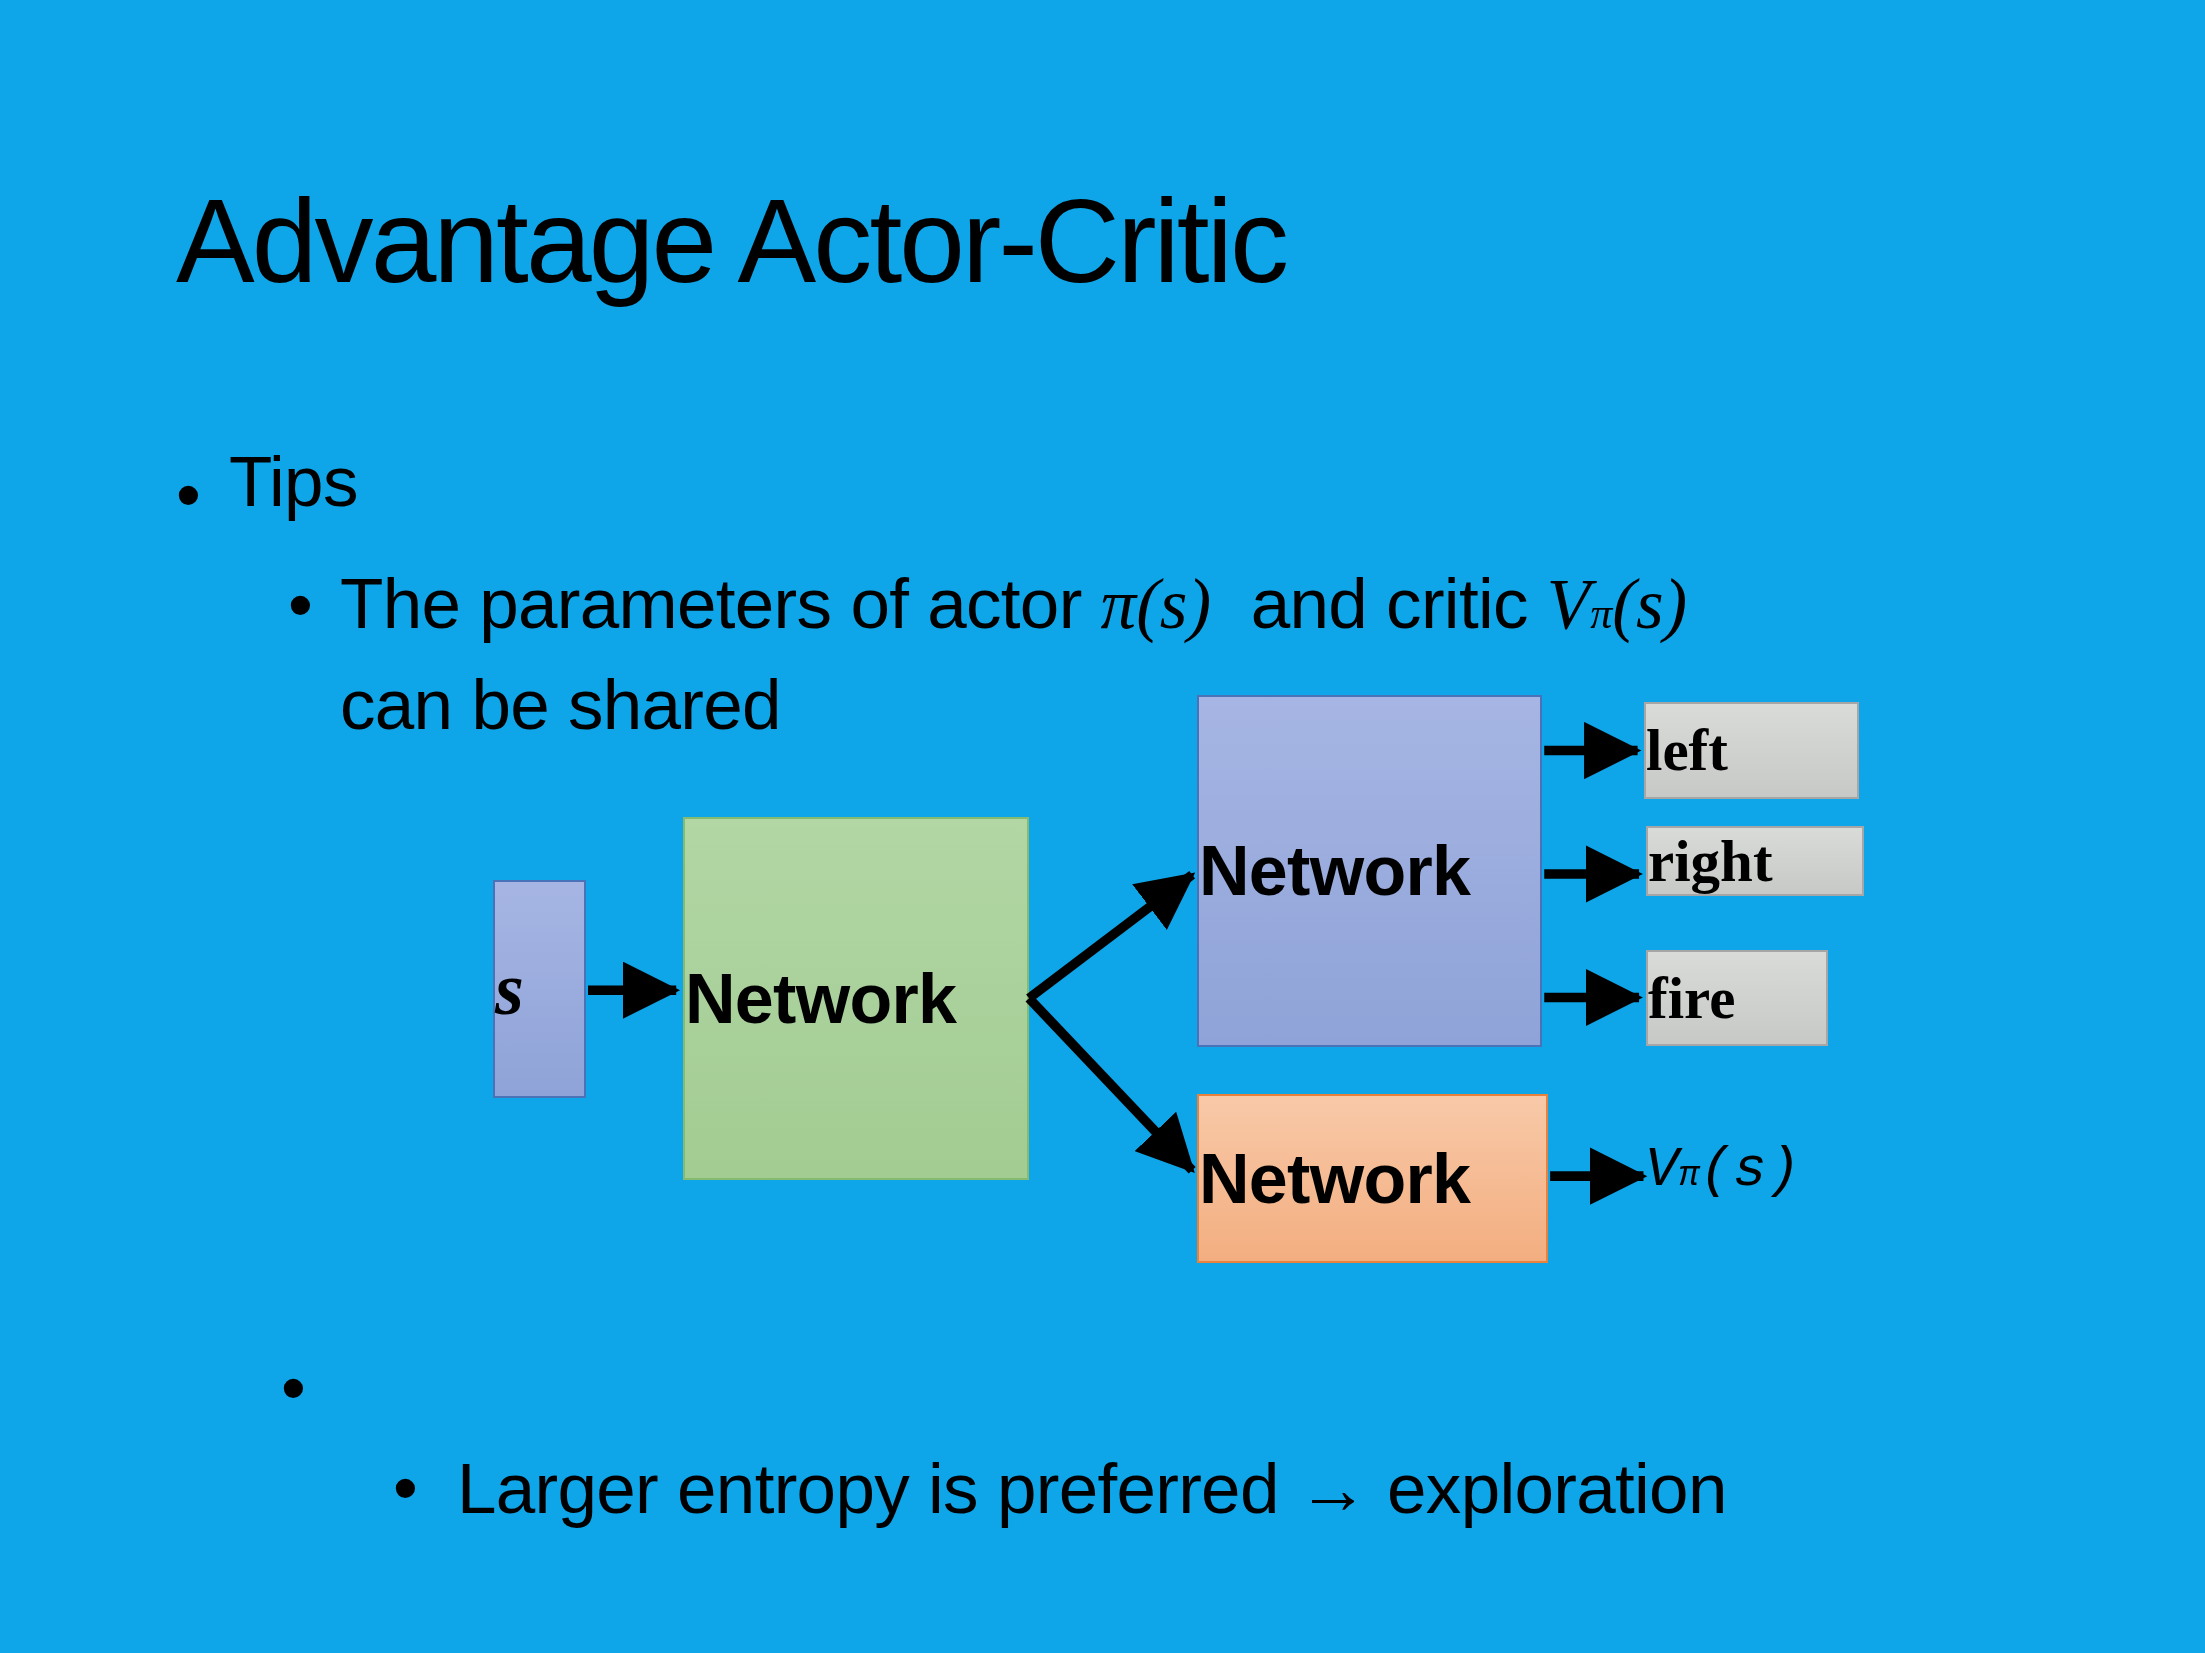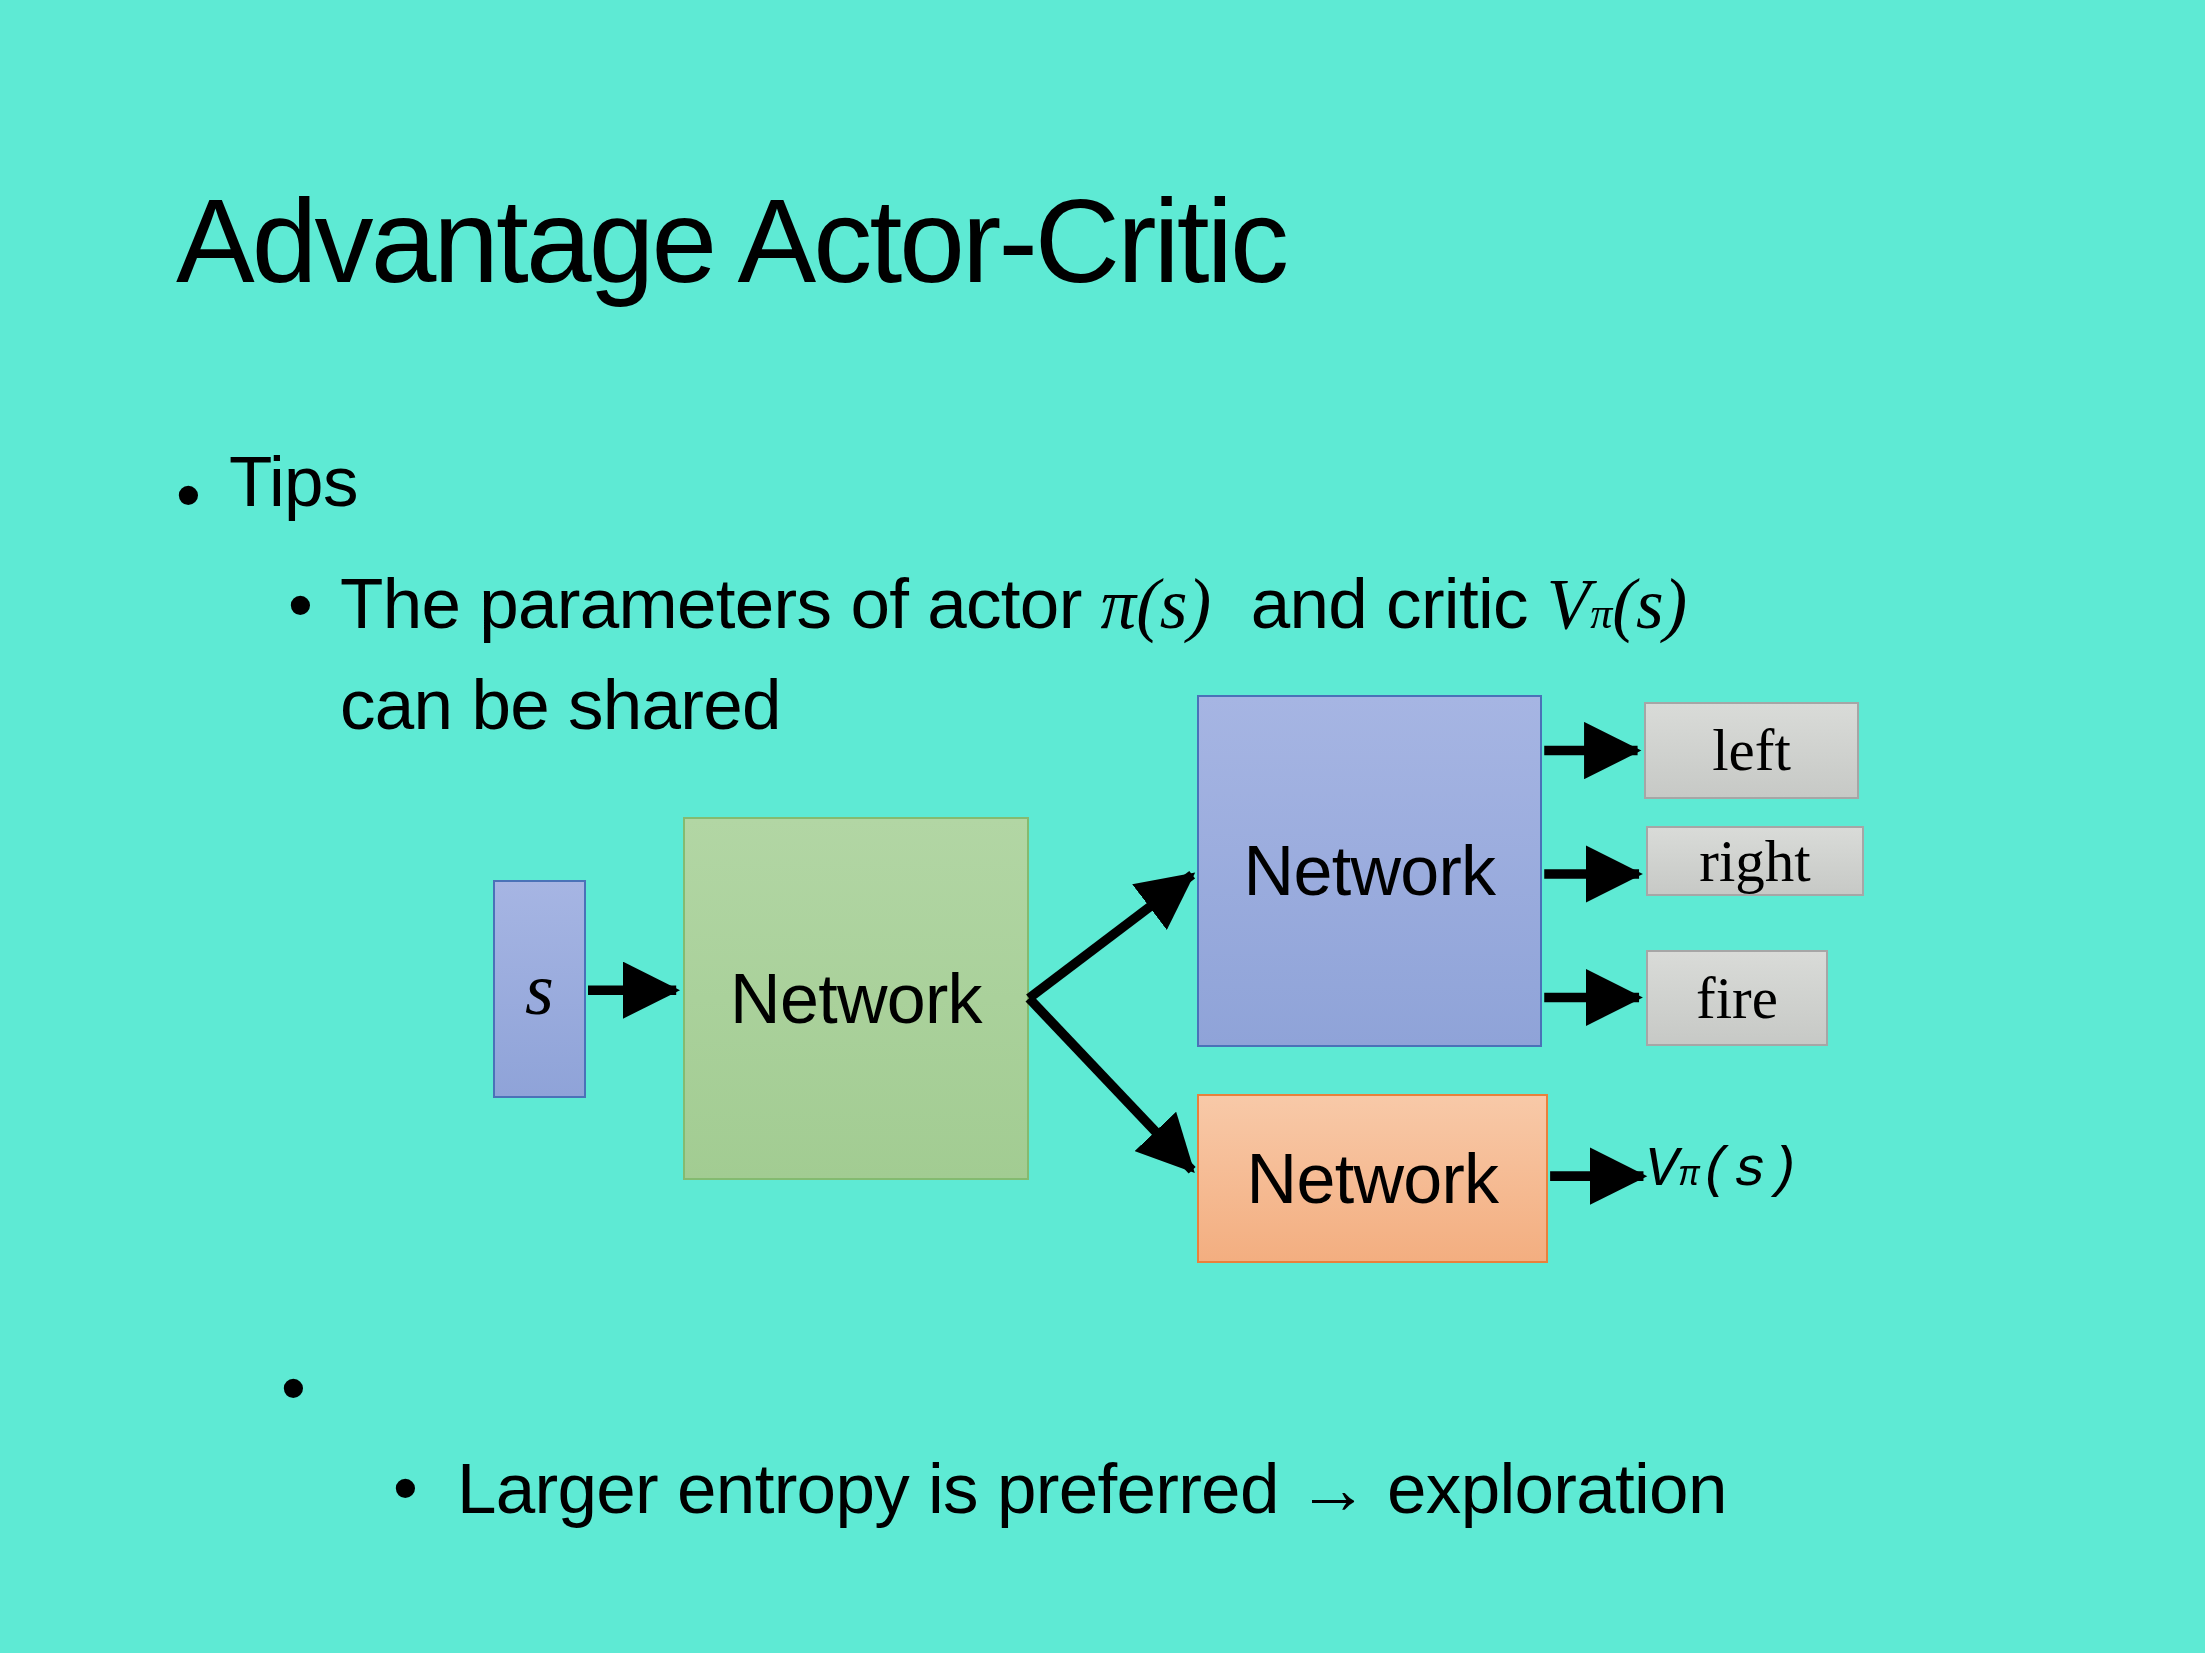--- a/index.html
+++ b/index.html
@@ -1,19 +1,19 @@
 <!DOCTYPE html>
 <html style="--text-color: #000000; --arrow-color: #000000; --blue-fill-top: #a6b5e3; --blue-fill-bottom: #8fa3d8; --blue-border: #4a72b8; --green-fill-top: #b2d6a4; --green-fill-bottom: #a2cc92; --green-border: #84bb70; --orange-fill-top: #f8c9a8; --orange-fill-bottom: #f3ae80; --orange-border: #e8813c; --gray-fill-top: #d9dbd8; --gray-fill-bottom: #c7c9c6; --gray-border: #a6a6a6;font-size:11.8px"><head>
 <meta charset="utf-8">
 <style>
   html,body{margin:0;padding:0;background:#ffffff;}
   #slide{
     position:relative;
     width:2205px;height:1654px;
-    background:#5eead4;
+    background:#0ea5e9;
     overflow:hidden;
     font-family:"Liberation Sans","DejaVu Sans",sans-serif;
     color:var(--text-color,#000);
   }
   .title{
     position:absolute;left:176px;top:168px;
     font-size:118px;line-height:147px;font-weight:300;letter-spacing:-2.9px;
     white-space:nowrap;
   }
   .bullet{
@@ -30,21 +30,21 @@
     font-family:"Liberation Serif","DejaVu Serif",serif;
     font-style:italic;letter-spacing:0;
   }
   .gapright{margin-right:20.6px;}
   sup.mathsup{
     font-size:62%;
     vertical-align:42%;
     line-height:0;
   }
   
-  .box{position:absolute;display:flex;align-items:center;justify-content:center;box-sizing:border-box;}
+  .box{position:absolute;display:flex;align-items:center;justify-content:flex-start;box-sizing:border-box;font-weight:bold;}
   .state-box{
     left:493px;top:880px;width:93px;height:218px;
     background:linear-gradient(180deg,var(--blue-fill-top),var(--blue-fill-bottom));
     border:2.9px solid var(--blue-border);
   }
   .state-box .lbl{font-size:74px;}
   .shared-box{
     left:683px;top:817px;width:346px;height:363px;
     background:linear-gradient(180deg,var(--green-fill-top),var(--green-fill-bottom));
     border:2.9px solid var(--green-border);

